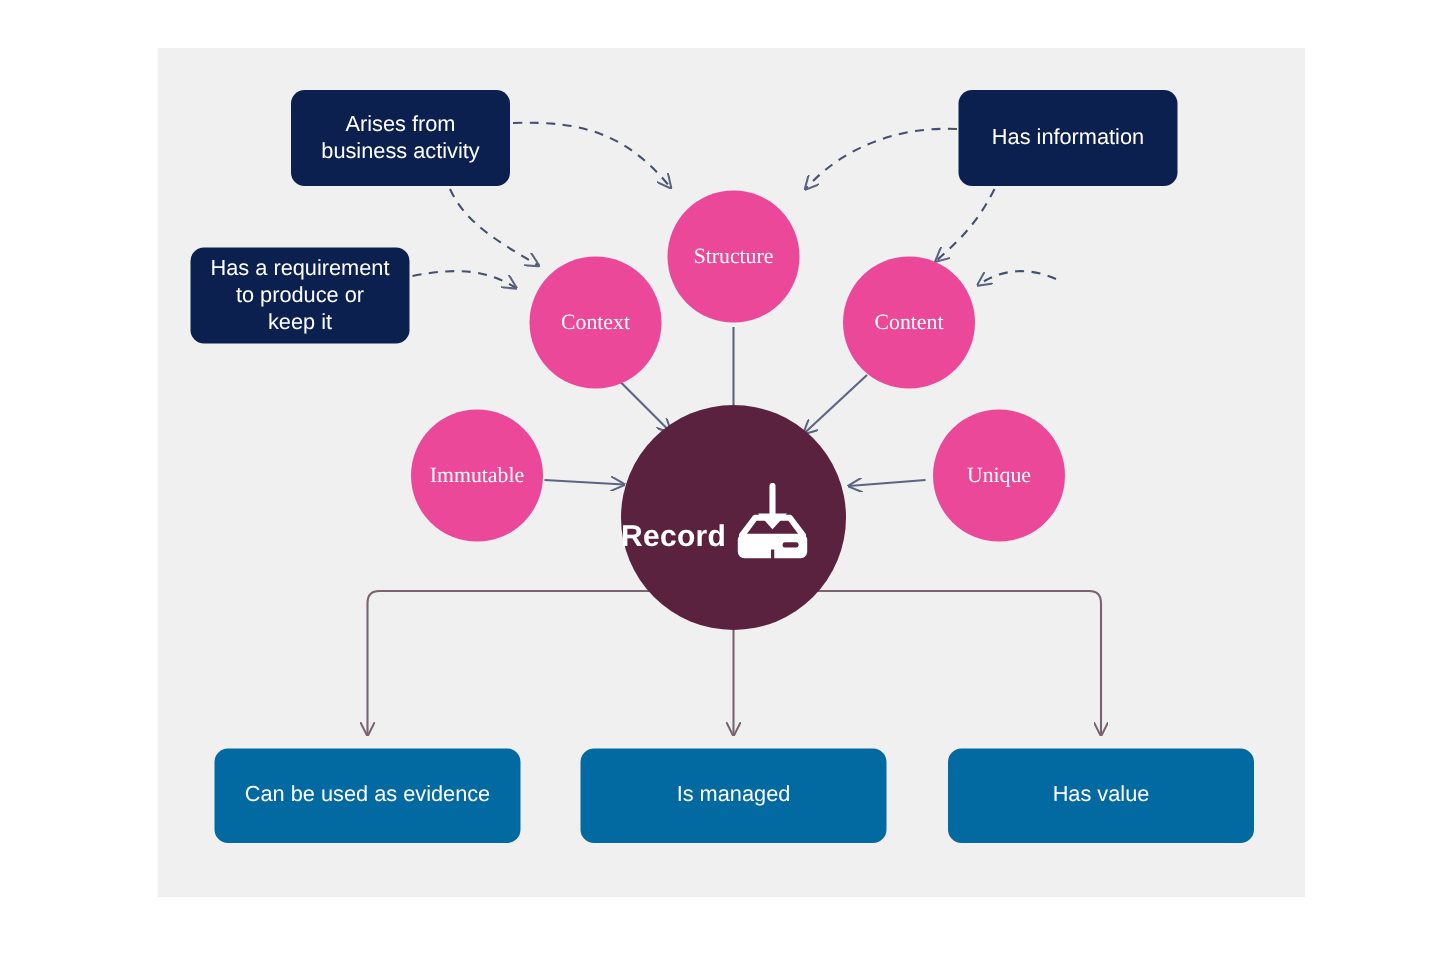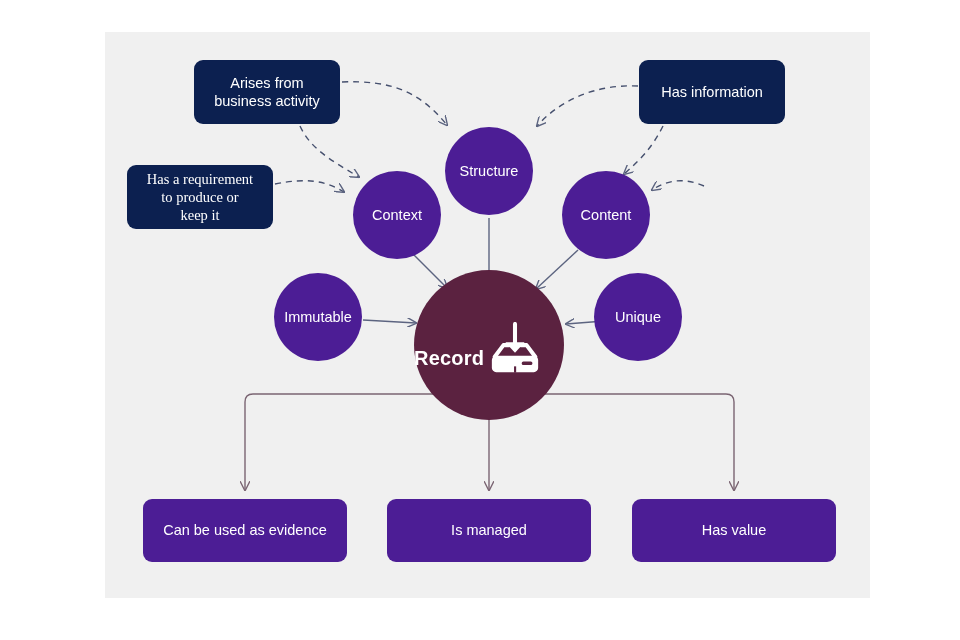--- a/index.html
+++ b/index.html
@@ -47,26 +47,27 @@
     text-align: center;
     color: #ffffff;
     line-height: 1.25;
   }
   .box {
     border-radius: 9px;
     font-size: 14.5px;
     padding: 4px 10px;
   }
   .box.navy  { background: #0C2050; }
-  .box.plum  { background: #4c1d95; }
+  .box.plum  { background: #0369a1; }
 
   .circle {
     border-radius: 50%;
-    background: #4c1d95;
+    background: #ec4899;
     font-size: 14.5px;
+    font-family: Liberation Serif, serif;
   }
   .hub {
     border-radius: 50%;
     background: #5B2240;
     justify-content: flex-start;
   }
   .hub-label {
     font-size: 20px;
     font-weight: bold;
     letter-spacing: .2px;
@@ -120,21 +121,21 @@
     </g>
   </svg>
 
   <div class="node box navy" style="left:194px; top:60px; width:146px; height:64px;">
     <span>
       <span>Arises from</span><br>
       <span>business activity</span>
     </span>
   </div>
 
-  <div class="node box navy" style="left:127px; top:165px; width:146px; height:64px;font-family:Liberation Serif, serif;">
+  <div class="node box navy" style="left:127px; top:165px; width:146px; height:64px;">
     <span>
       <span>Has a requirement</span><br>
       <span>to produce or</span><br>
       <span>keep it</span>
     </span>
   </div>
 
   <div class="node box navy" style="left:639px; top:60px; width:146px; height:64px;">
     <span>Has information</span>
   </div>
@@ -149,21 +150,21 @@
   </div>
 
   <div class="node circle" style="left:562px; top:171px; width:88px; height:88px;">
     <span>Content</span>
   </div>
 
   <div class="node circle" style="left:274px; top:273px; width:88px; height:88px;">
     <span>Immutable</span>
   </div>
 
-  <div class="node circle" style="left:594px; top:273px; width:88px; height:88px;">
+  <div class="node circle" style="left:622px; top:273px; width:88px; height:88px;">
     <span>Unique</span>
   </div>
 
   <div class="node hub" style="left:414px; top:270px; width:150px; height:150px;">
     <span class="hub-label">Record</span>
     <svg class="hub-icon" viewBox="0 0 64 56" fill="none">
       <path d="M32 2 L32 28" stroke="#ffffff" stroke-width="4.2" stroke-linecap="round"></path>
       <path d="M22 21 L32 32 L42 21 Z" fill="#ffffff"></path>
       <path d="M11 36 L20 24 L26 24 M38 24 L44 24 L53 36" stroke="#ffffff" stroke-width="4.2" stroke-linecap="round" stroke-linejoin="round"></path>
       <rect x="8" y="35" width="48" height="17" rx="4.5" fill="#ffffff"></rect>

